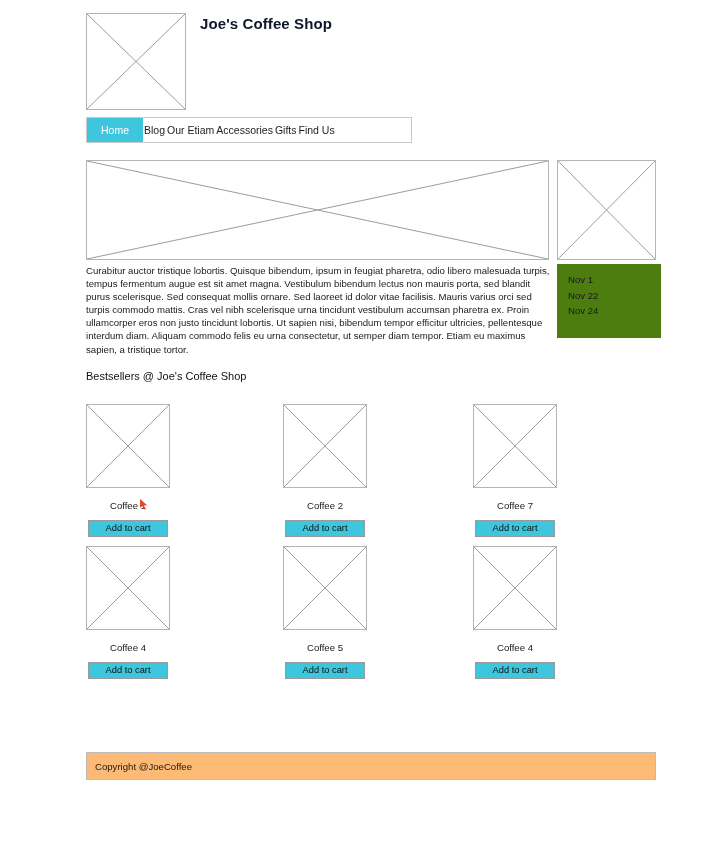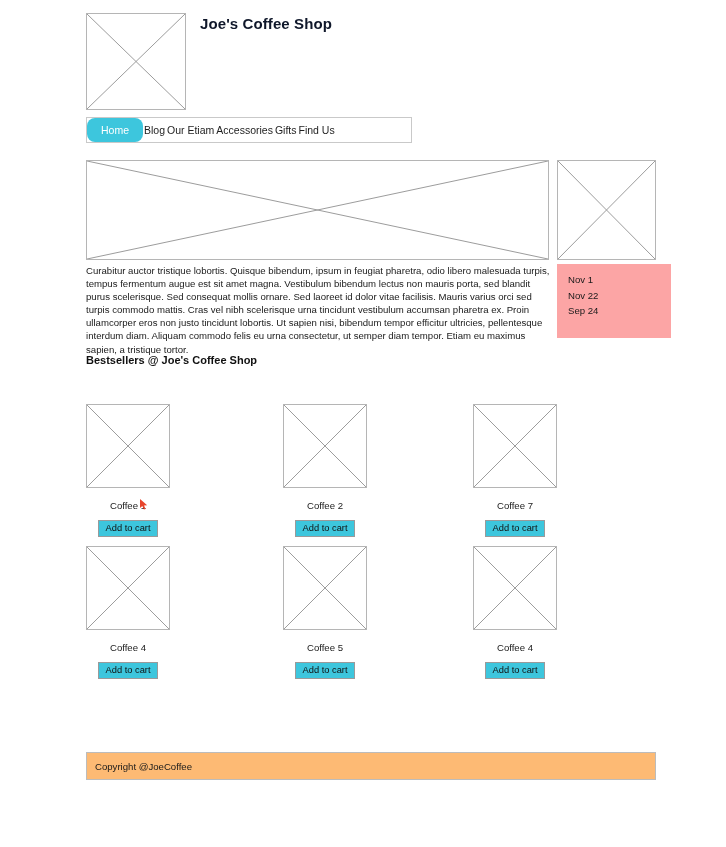--- a/index.html
+++ b/index.html
@@ -80,21 +80,20 @@
     padding: 0 1px;
     box-sizing: border-box;
     white-space: nowrap;
     cursor: pointer;
   }
   .nav-item.active {
     background: #3dc6dd;
     color: #ffffff;
     font-weight: 400;
     padding: 0 14px;
-    border-radius: 8px;
   }
 
   
   #hero-box {
     left: 86px;
     top: 160px;
     width: 463px;
     height: 100px;
   }
   #side-img-box {
@@ -114,39 +113,39 @@
     line-height: 13.1px;
     color: #1a1a1a;
     text-align: left;
   }
 
   
   #dates-panel {
     position: absolute;
     left: 557px;
     top: 264px;
-    width: 114px;
+    width: 104px;
     height: 74px;
-    background: #fca5a5;
+    background: #4d7c0f;
     box-sizing: border-box;
     padding: 8px 0 0 11px;
   }
   .date-line {
     font-size: 9.6px;
     line-height: 15.5px;
     color: #1a1a1a;
   }
 
   
   #bestsellers-heading {
     position: absolute;
     left: 86px;
-    top: 354px;
+    top: 370px;
     font-size: 11px;
-    font-weight: 700;
+    font-weight: 400;
     color: #111111;
     white-space: nowrap;
   }
 
   
   .product {
     position: absolute;
     width: 84px;
   }
   .product .thumb {
@@ -174,21 +173,21 @@
     display: block;
     background: #3dc6dd;
     border: 1px solid #9a9a9a;
     box-sizing: border-box;
     font-family: "Liberation Sans", sans-serif;
     font-size: 9.3px;
     color: #101010;
     padding: 0;
     height: 17px;
     line-height: 15px;
-    width: 60px;
+    width: 80px;
     cursor: pointer;
     text-align: center;
   }
 
   
   .cursor-marker {
     position: absolute;
     width: 9px;
     height: 11px;
     pointer-events: none;
@@ -249,21 +248,21 @@
       <line x1="0" y1="0" x2="99" y2="100"></line>
       <line x1="99" y1="0" x2="0" y2="100"></line>
     </svg>
   </div>
 
   <div id="body-copy">Curabitur auctor tristique lobortis. Quisque bibendum, ipsum in feugiat pharetra, odio libero malesuada turpis, tempus fermentum augue est sit amet magna. Vestibulum bibendum lectus non mauris porta, sed blandit purus scelerisque. Sed consequat mollis ornare. Sed laoreet id dolor vitae facilisis. Mauris varius orci sed turpis commodo mattis. Cras vel nibh scelerisque urna tincidunt vestibulum accumsan pharetra ex. Proin ullamcorper eros non justo tincidunt lobortis. Ut sapien nisi, bibendum tempor efficitur ultricies, pellentesque interdum diam. Aliquam commodo felis eu urna consectetur, ut semper diam tempor. Etiam eu maximus sapien, a tristique tortor.</div>
 
   <div id="dates-panel">
     <div class="date-line">Nov 1</div>
     <div class="date-line">Nov 22</div>
-    <div class="date-line">Sep 24</div>
+    <div class="date-line">Nov 24</div>
   </div>
 
   <div id="bestsellers-heading">Bestsellers @ Joe's Coffee Shop</div>
 
   <div class="product" style="left:86px; top:404px;">
     <div class="thumb">
       <svg viewBox="0 0 84 84" preserveAspectRatio="none">
           <line x1="0" y1="0" x2="84" y2="84"></line>
           <line x1="84" y1="0" x2="0" y2="84"></line>
         </svg>

